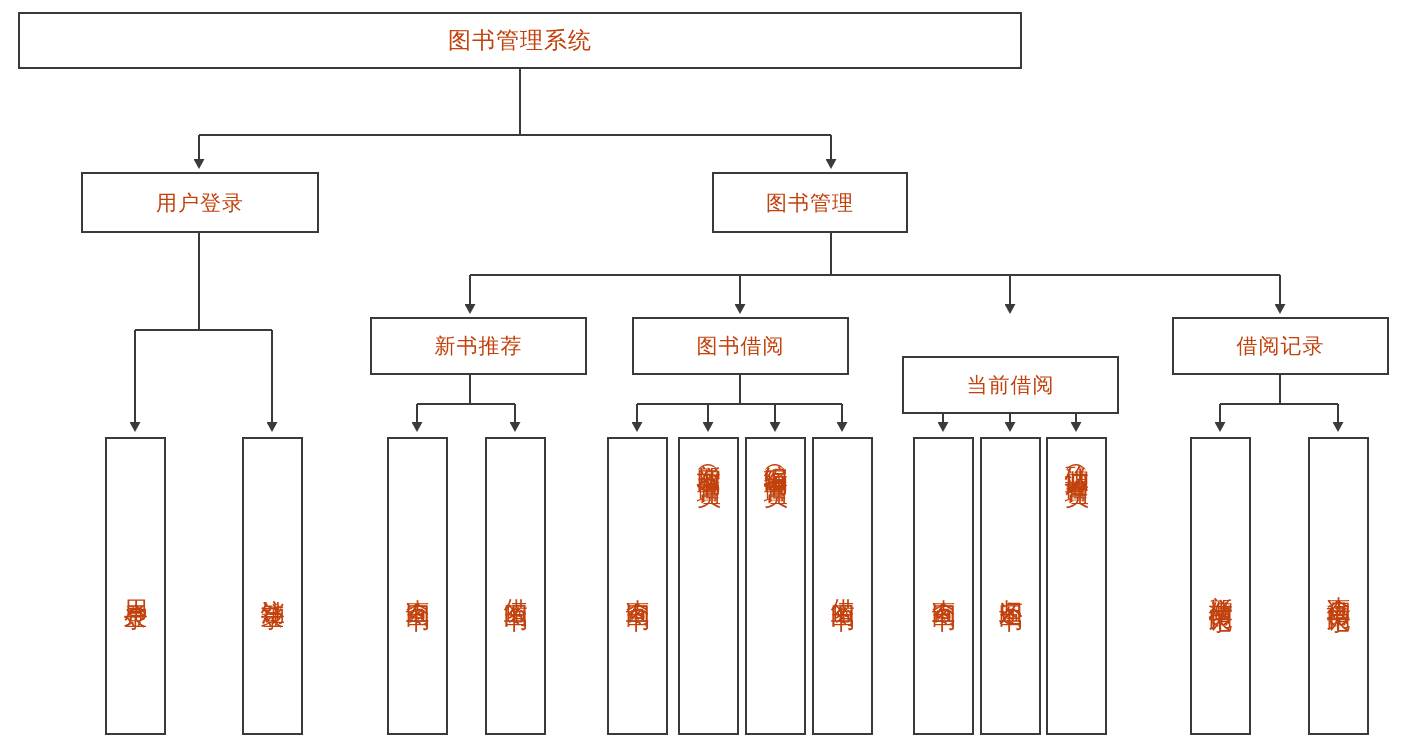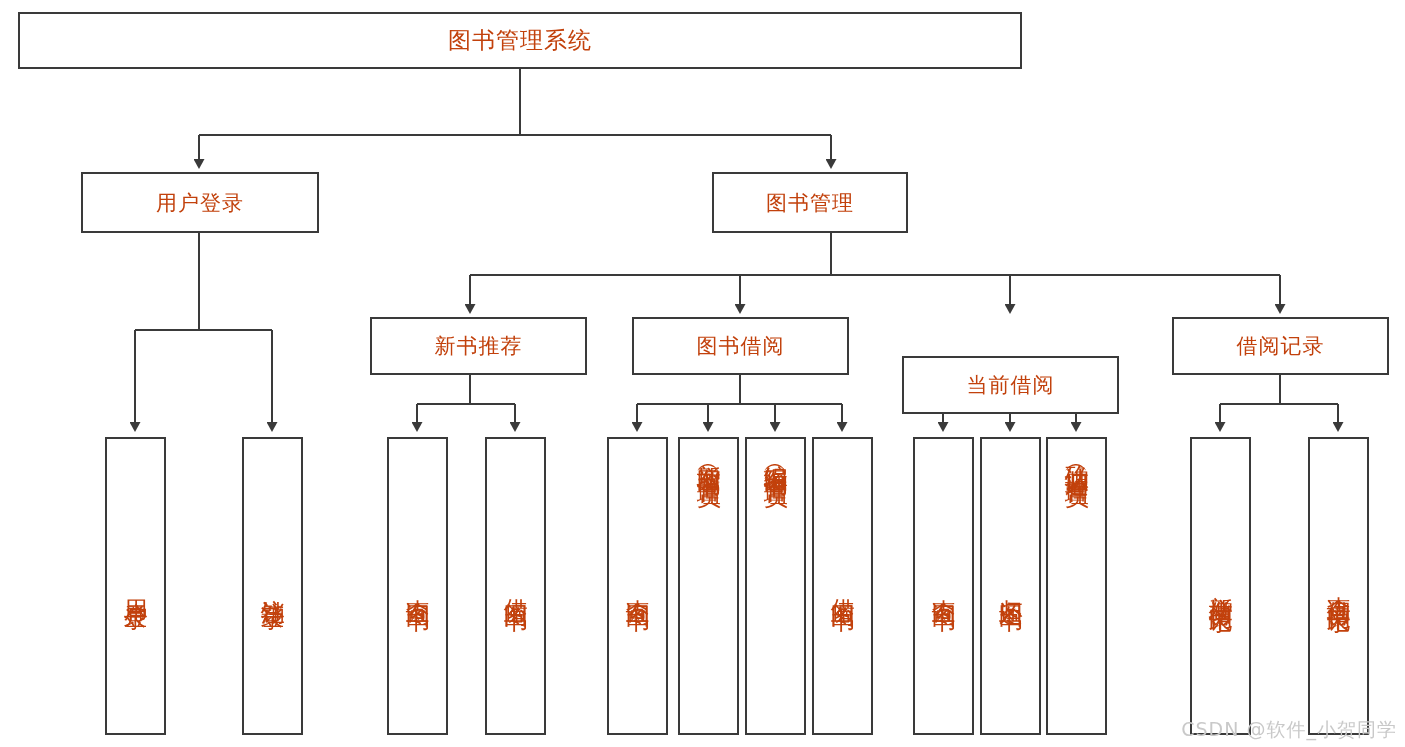--- a/index.html
+++ b/index.html
@@ -145,14 +145,13 @@
     <span class="lbl">确认归还（管理员）</span>
   </div>
 
   <div class="node leaf mid" style="left:1190px;top:437px;width:61px;height:298px;">
     <span class="lbl">新增借阅记录</span>
   </div>
   <div class="node leaf mid" style="left:1308px;top:437px;width:61px;height:298px;">
     <span class="lbl">查询借阅记录</span>
   </div>
 
-  <div id="watermark">CSDN @软件_小贺同学</div>
 </div>
 
 </body></html>

